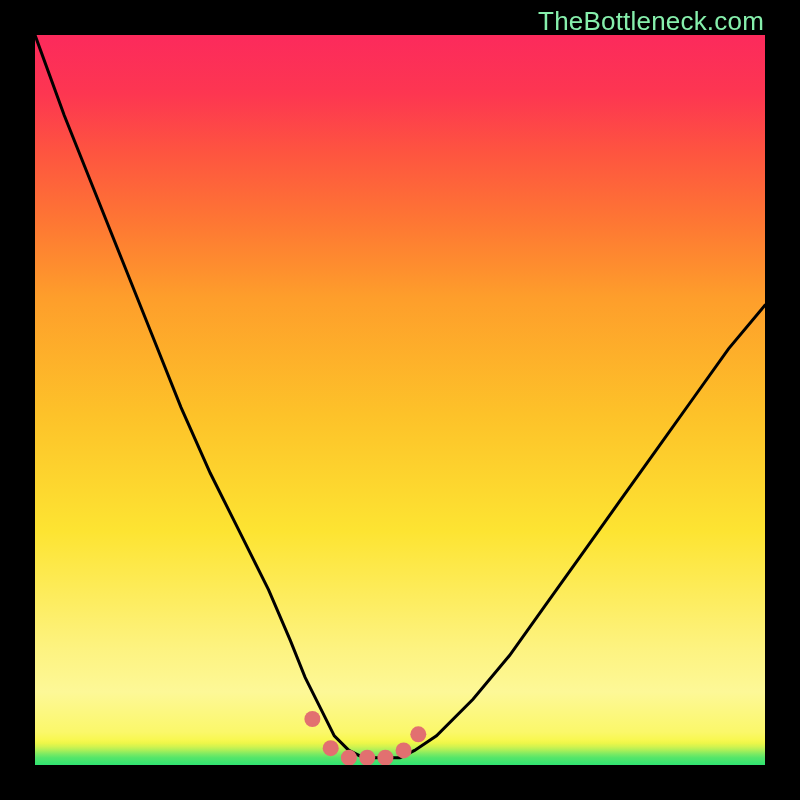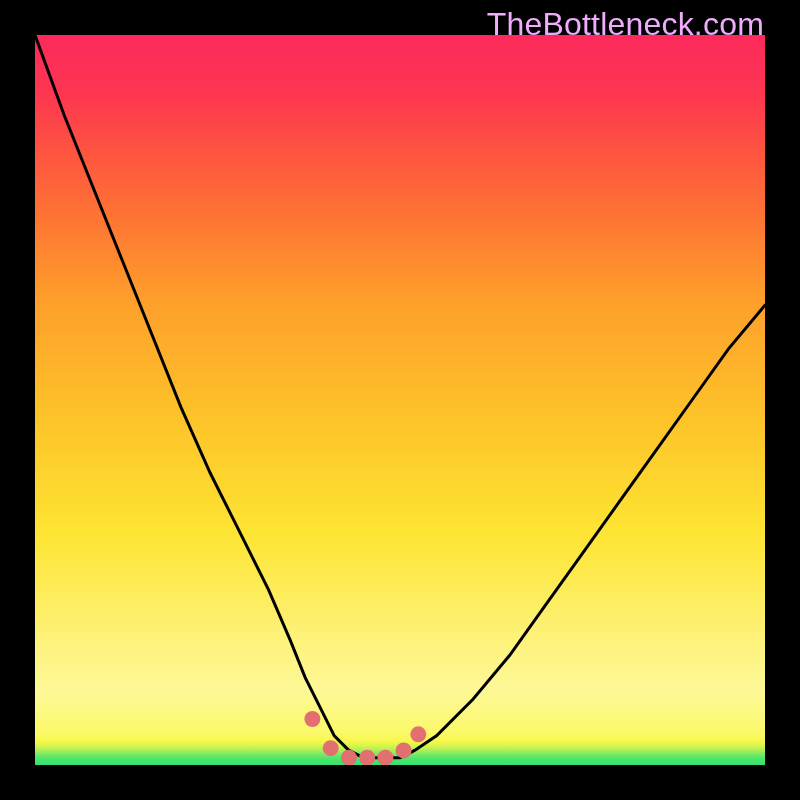--- a/index.html
+++ b/index.html
@@ -41,22 +41,22 @@
       #fe7833 74%,
       #fe5440 84%,
       #fd3651 92%,
       #fc2a5c 100%);
   }
   .watermark {
     position: absolute;
     top: 6px;
     right: 36px;
     font-family: Arial, Helvetica, sans-serif;
-    font-size: 32px;
-    color: #f0abfc;
+    font-size: 26px;
+    color: #86efac;
     letter-spacing: 0.2px;
   }
   svg.curve {
     position: absolute;
     left: 0;
     top: 0;
     width: 730px;
     height: 730px;
   }
 </style>

